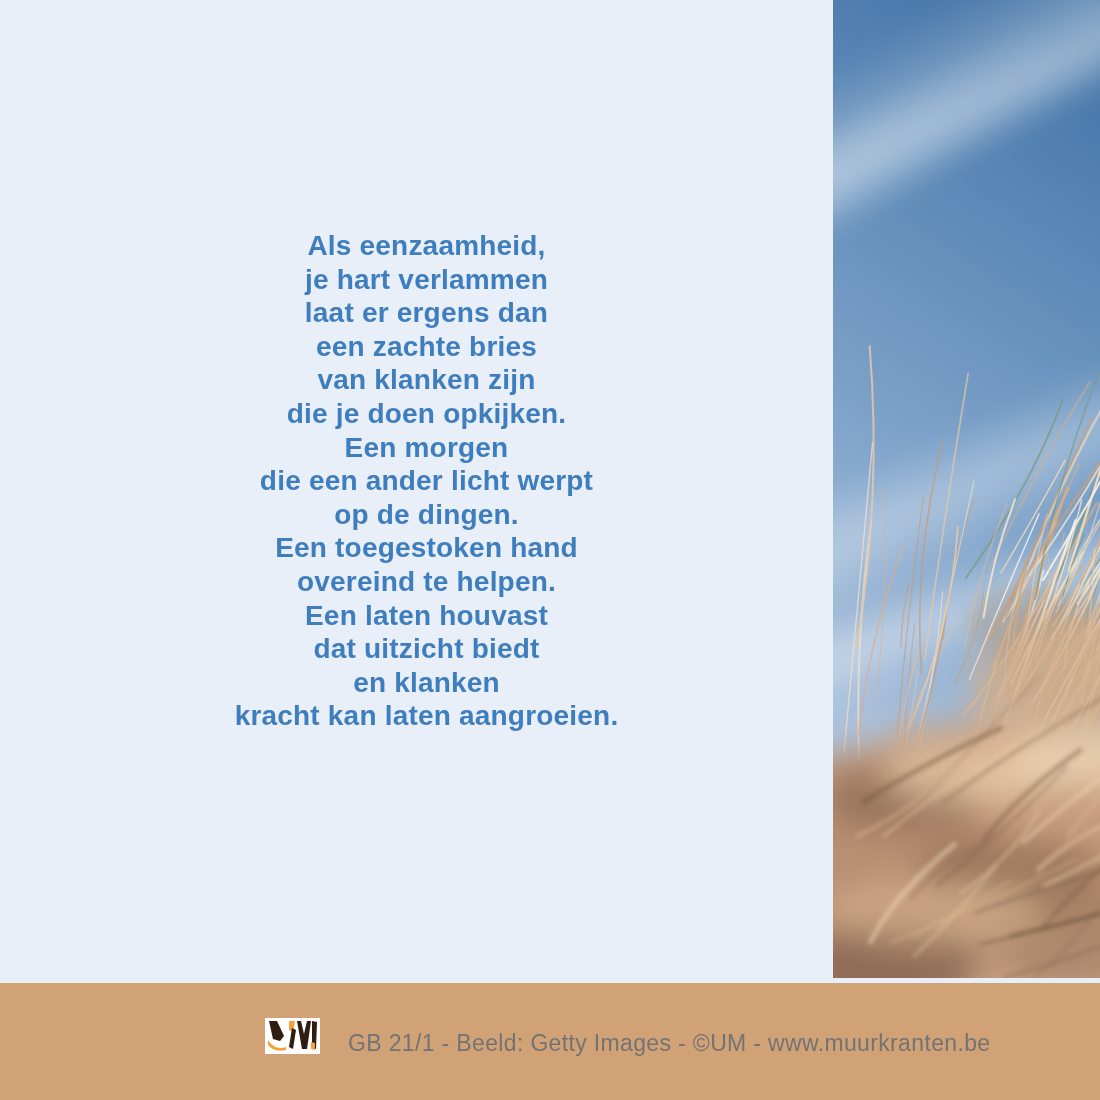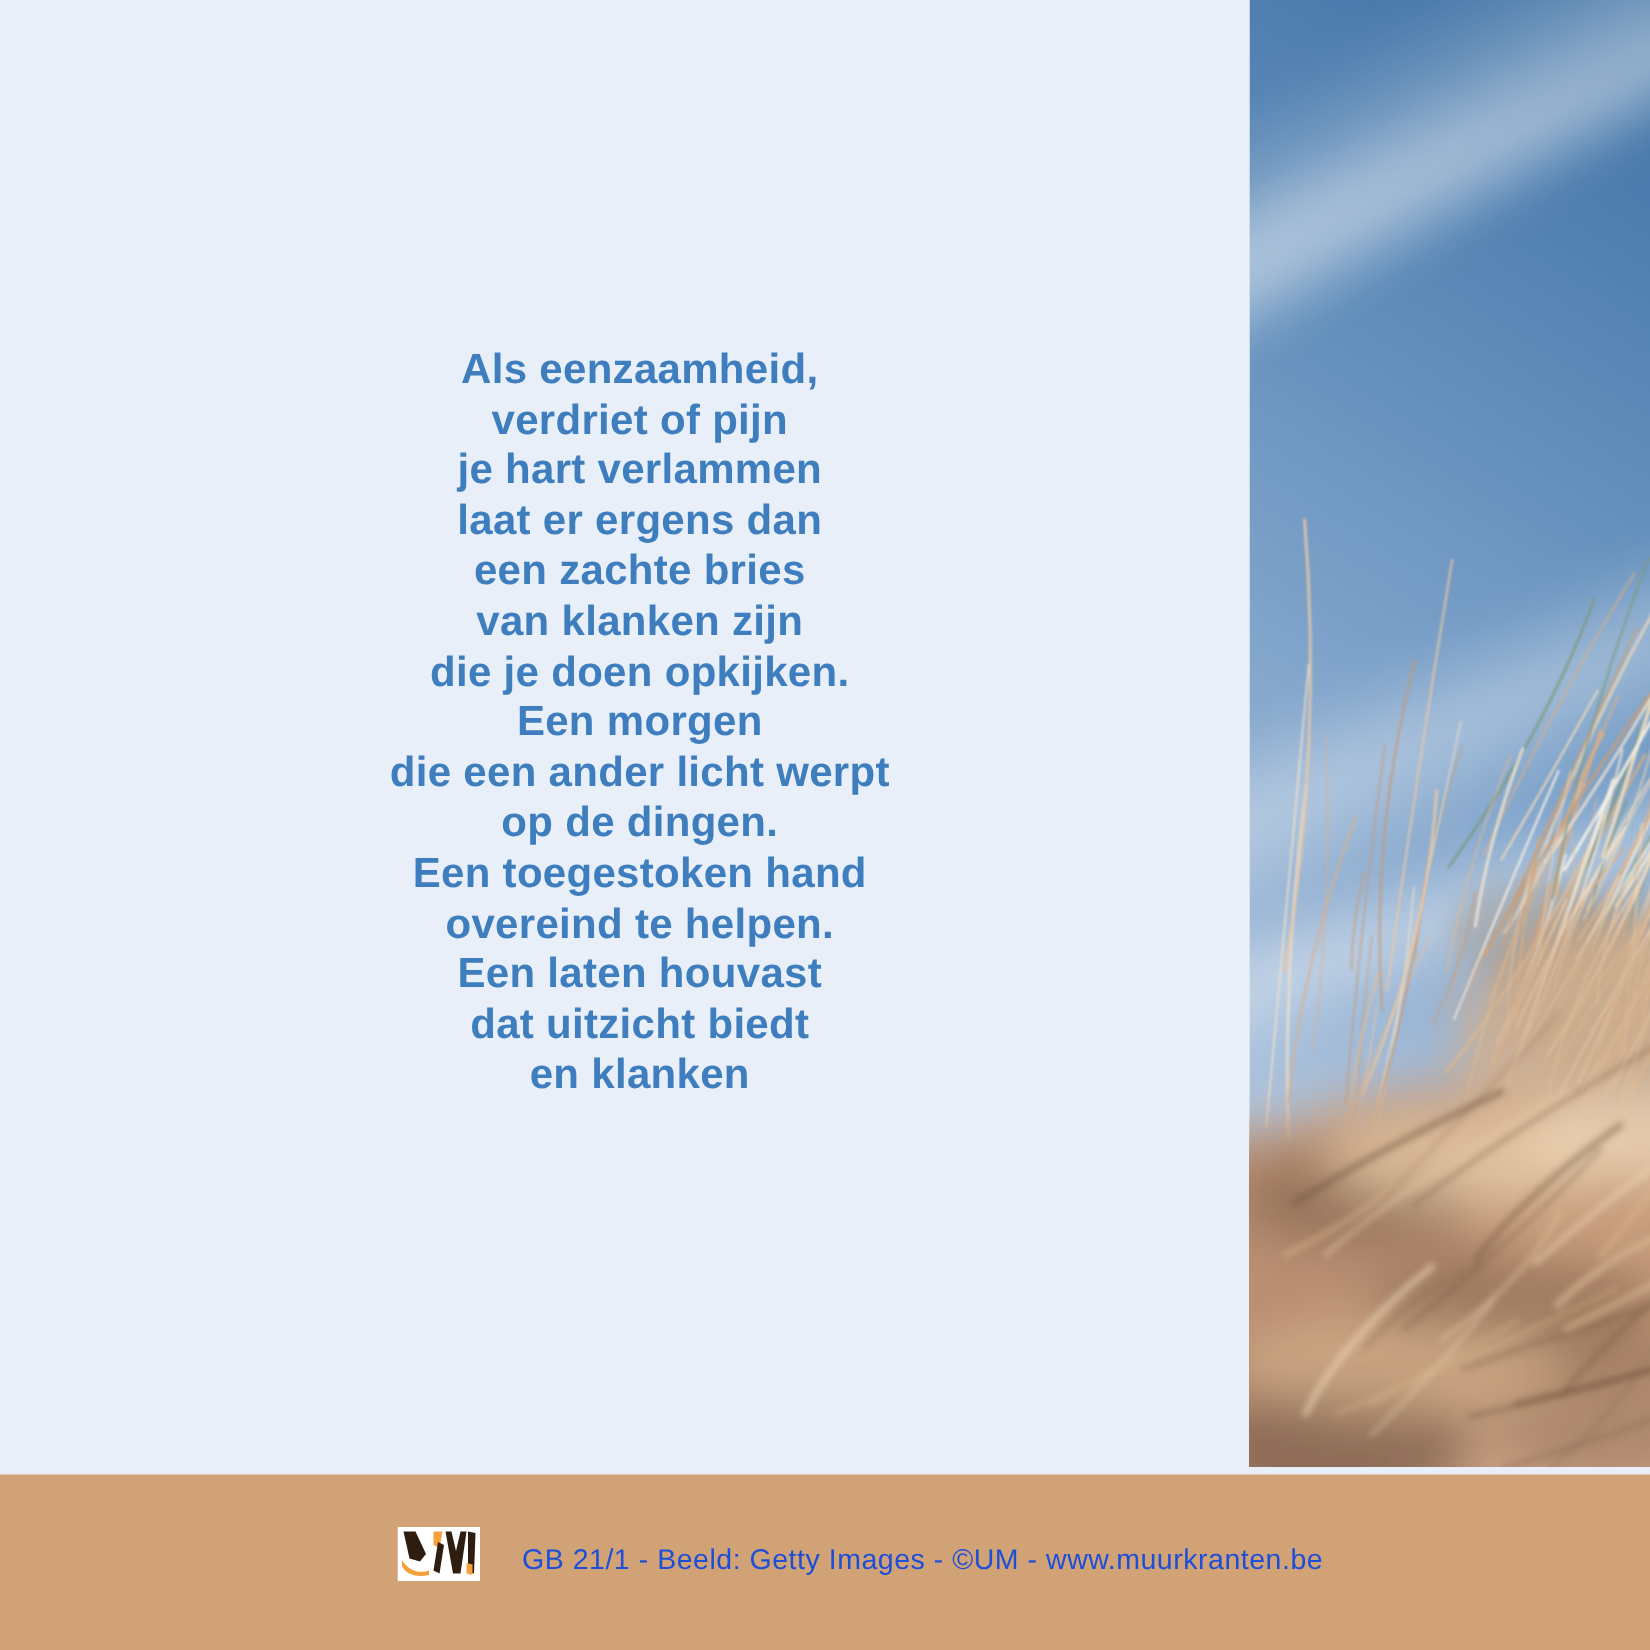--- a/index.html
+++ b/index.html
@@ -25,45 +25,45 @@
   .cloud-1{left:-120px;top:60px;width:520px;height:95px;transform:rotate(-27deg);opacity:.75;}
   .cloud-2{left:-150px;top:30px;width:460px;height:150px;transform:rotate(-31deg);opacity:.45;}
   .cloud-3{left:-130px;top:420px;width:560px;height:120px;transform:rotate(-24deg);opacity:.6;}
   .cloud-4{left:-90px;top:555px;width:520px;height:85px;transform:rotate(-20deg);opacity:.7;}
   .grass-svg{position:absolute;left:0;top:0;width:267px;height:978px;display:block;}
 
   
   .footer{position:absolute;left:0;top:983px;width:1100px;height:117px;background:#d2a277;}
   .logo{position:absolute;left:265px;top:35px;width:55px;height:36px;}
   .logo svg{display:block;width:55px;height:36px;}
-  .credit{position:absolute;left:348px;top:1030px;color:#1d4ed8;
-          font-size:19px;letter-spacing:0.35px;white-space:nowrap;}
+  .credit{position:absolute;left:348px;top:1030px;color:#737373;
+          font-size:23px;letter-spacing:0.35px;white-space:nowrap;}
 </style>
 </head>
 <body>
 
 <div class="page">
 
   <main class="poem-panel">
     <div class="poem">
       <div class="poem-line">Als eenzaamheid,</div>
-      <div class="poem-line">verdriet of pijn</div>
       <div class="poem-line">je hart verlammen</div>
       <div class="poem-line">laat er ergens dan</div>
       <div class="poem-line">een zachte bries</div>
       <div class="poem-line">van klanken zijn</div>
       <div class="poem-line">die je doen opkijken.</div>
       <div class="poem-line">Een morgen</div>
       <div class="poem-line">die een ander licht werpt</div>
       <div class="poem-line">op de dingen.</div>
       <div class="poem-line">Een toegestoken hand</div>
       <div class="poem-line">overeind te helpen.</div>
       <div class="poem-line">Een laten houvast</div>
       <div class="poem-line">dat uitzicht biedt</div>
       <div class="poem-line">en klanken</div>
+      <div class="poem-line">kracht kan laten aangroeien.</div>
     </div>
   </main>
 
   <figure class="photo" style="margin:0">
     <div class="sky"></div>
     <div class="cloud cloud-1"></div>
     <div class="cloud cloud-2"></div>
     <div class="cloud cloud-3"></div>
     <div class="cloud cloud-4"></div>
     <svg class="grass-svg" viewBox="0 0 267 978">

